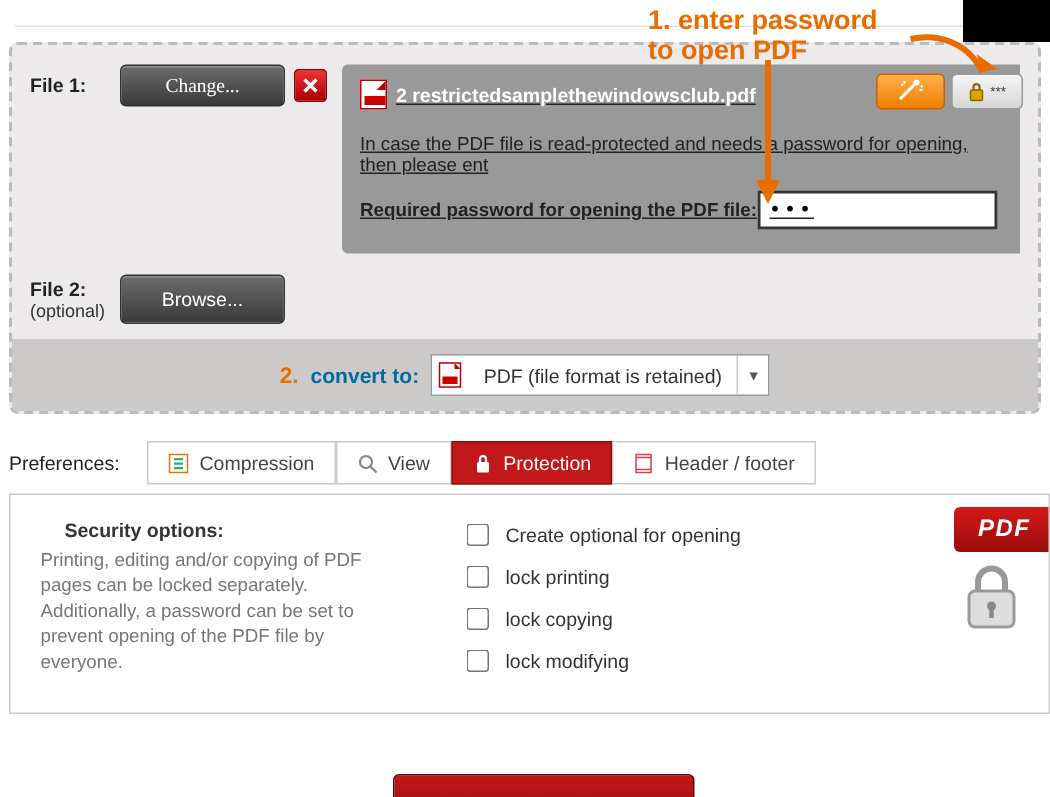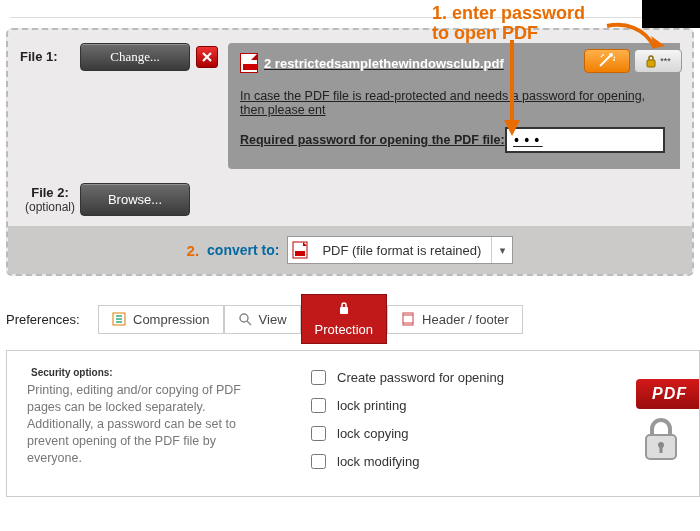--- a/index.html
+++ b/index.html
@@ -232,46 +232,44 @@
     color: #444;
     display: inline-flex;
     align-items: center;
     gap: 7px;
     cursor: pointer;
   }
   .tab.active {
     background: #c11919;
     color: #fff;
     border-color: #8a0f0f;
-    flex-direction: column;
   }
   .tab-ico { width: 14px; height: 14px; display: inline-block; }
 
   
   .options-block {
     border: 1px solid #ccc;
     margin: 6px 0 0 6px;
     padding: 16px 20px 24px 20px;
     display: flex;
     gap: 40px;
     position: relative;
     min-height: 120px;
   }
   .opt-left { width: 240px; }
-  .opt-left h4 { margin: 0 0 4px 4px; font-size: 10px;}
+  .opt-left h4 { margin: 0 0 4px 16px; font-size: 13px;}
   .opt-left p { margin: 0; font-size: 12.5px; color: #777; line-height: 17px;}
   .opt-checks { display: flex; flex-direction: column; gap: 7px; font-size: 13px; color: #333;}
   .opt-checks label { display: flex; align-items: center; gap: 8px; cursor: pointer;}
   .opt-checks input { width: 15px; height: 15px; }
 
   .pdf-badge {
     position: absolute;
     right: 0; top: 8px;
     text-align: left;
-    margin-top: 20px;
   }
   .pdf-badge .tag {
     background: linear-gradient(#d31919,#9b0c0c);
     color: #fff;
     font-weight: bold;
     font-size: 16px;
     padding: 6px 12px 6px 16px;
     border-radius: 4px 0 0 4px;
     letter-spacing: 1px;
     font-style: italic;
@@ -371,21 +369,21 @@
       <div class="pane-info">In case the PDF file is read-protected and needs a password for opening, then please ent</div>
 
       <div class="pane-label">
         <span>Required password for opening the PDF file:</span>
         <input class="pw-input" type="text" value="•••" style="">
       </div>
     </div>
   </div>
 
   <div class="row2">
-    <div style="width:60px;text-align:center;">
+    <div style="width:60px;">
       <div class="file-label" style="padding-top:0;">File 2:</div>
       <div class="optional">(optional)</div>
     </div>
     <button class="btn-dark browse">Browse...</button>
   </div>
 
   <div class="convert-row">
     <span class="step2">2.</span>
     <span class="convert-label">convert to:</span>
     <div class="select-wrap">
@@ -450,21 +448,21 @@
 </div>
 
 <div class="options-block">
   <div class="opt-left">
     <h4>Security options:</h4>
     <p>Printing, editing and/or copying of PDF pages can be locked separately. Additionally, a password can be set to prevent opening of the PDF file by everyone.</p>
   </div>
   <div class="opt-checks">
     <label>
       <input type="checkbox" style="">
-      <span>Create password for opening</span>
+      <span>Create optional for opening</span>
     </label>
     <label>
       <input type="checkbox" style="">
       <span>lock printing</span>
     </label>
     <label>
       <input type="checkbox" style="">
       <span>lock copying</span>
     </label>
     <label>

